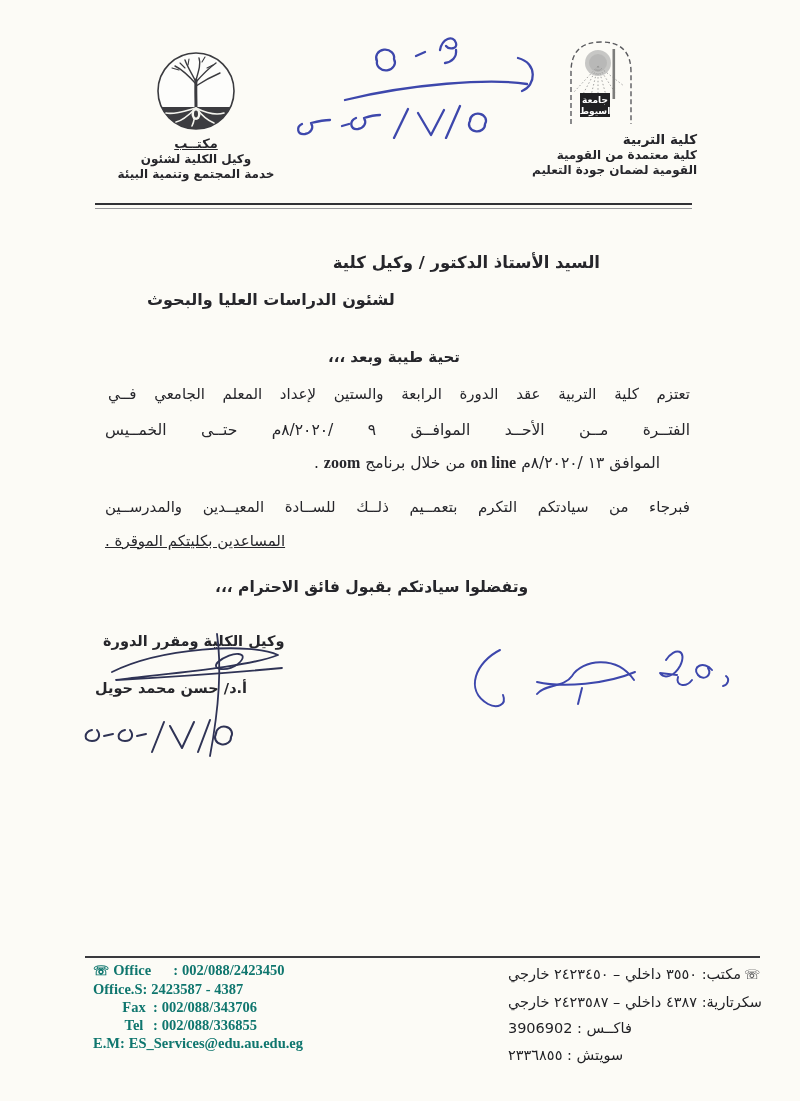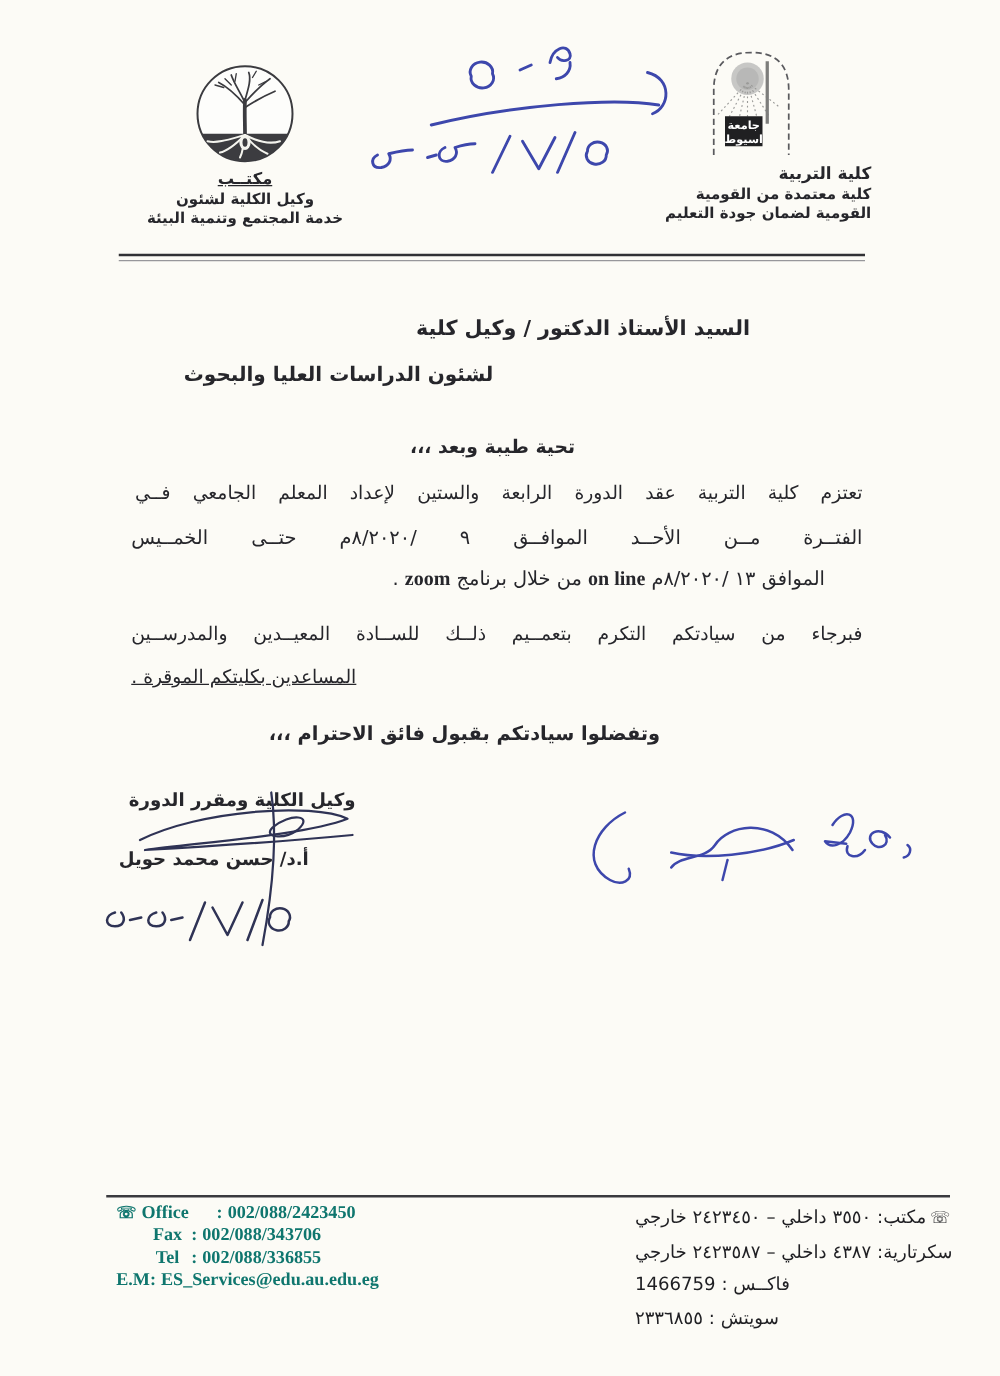--- a/index.html
+++ b/index.html
@@ -179,25 +179,26 @@
       <path d="M205,44 c-28,12 -72,16 -98,10"></path>
       <path d="M152,60 l-4,16"></path>
       <path d="M70,22 C46,34 34,62 58,76 c9,5 19,1 15,-9"></path>
     </g>
   </svg>
 
   <div class="abs f-rule"></div>
 
   <div class="abs f-left">
     <div class="frow"><span class="ficon">☏</span><span class="flbl w">Office</span><span class="fsep">:</span><span>002/088/2423450</span></div>
+    <div class="frow"><span class="flbl">Office.S:</span><span class="fsep"></span><span>2423587 - 4387</span></div>
     <div class="frow"><span class="pad"></span><span class="flbl w2">Fax</span><span class="fsep">:</span><span>002/088/343706</span></div>
     <div class="frow"><span class="pad"></span><span class="flbl w2">Tel</span><span class="fsep">:</span><span>002/088/336855</span></div>
     <div class="frow"><span class="flbl">E.M:</span><span class="fsep"></span><span>ES_Services@edu.au.edu.eg</span></div>
   </div>
 
   <div class="abs f-right">
     <div class="farrow"><span class="faricon">☏</span><span>مكتب: ٣٥٥٠ داخلي – ٢٤٢٣٤٥٠ خارجي</span></div>
     <div class="farrow"><span>سكرتارية: ٤٣٨٧ داخلي – ٢٤٢٣٥٨٧ خارجي</span></div>
-    <div class="farrow ind"><span>فاكــس : 1466759</span></div>
+    <div class="farrow ind"><span>فاكــس : 3906902</span></div>
     <div class="farrow ind"><span>سويتش : ٢٣٣٦٨٥٥</span></div>
   </div>
 
 </div>
 
 </body></html>

